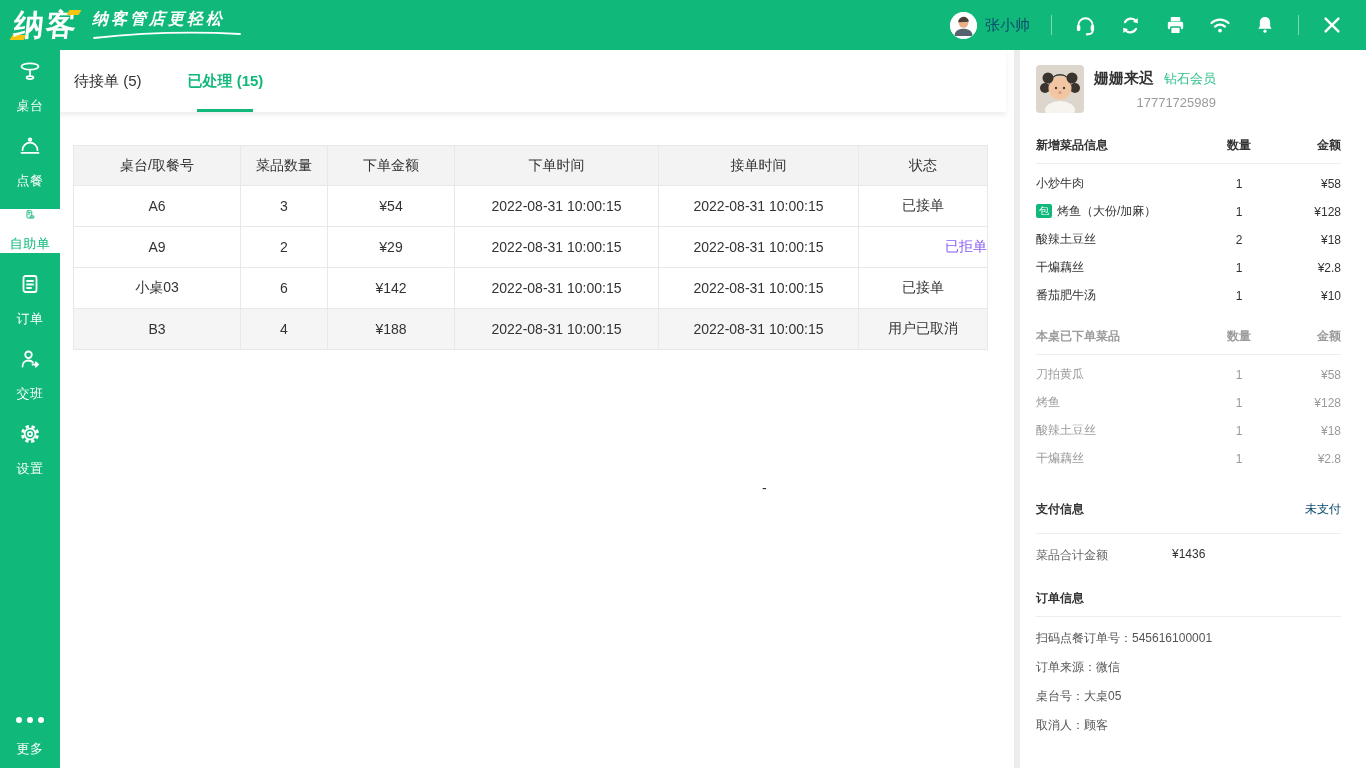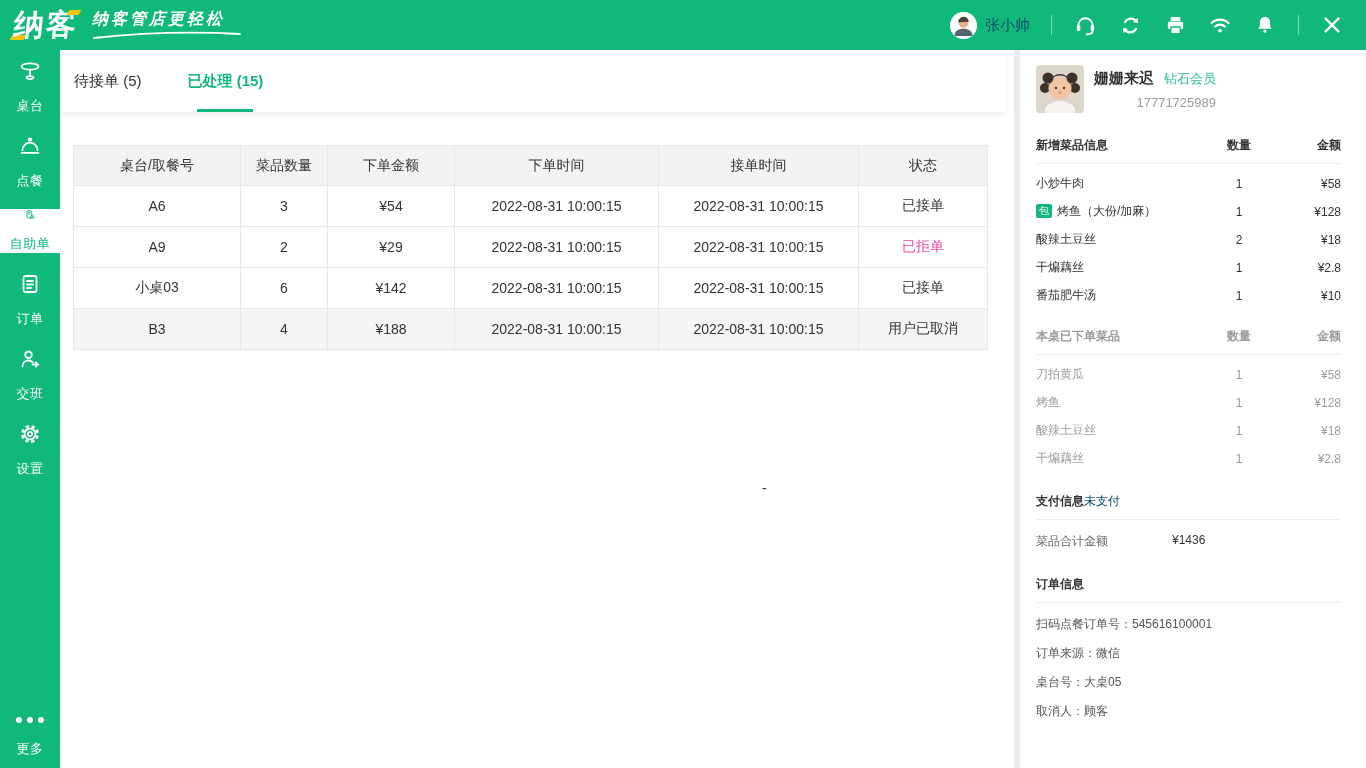--- a/index.html
+++ b/index.html
@@ -37,21 +37,21 @@
   .tabbar { position:relative; height:62px; display:flex; align-items:center; gap:42px; padding-left:20px; background:#fff; box-shadow:0 3px 5px rgba(0,0,0,.07); }
   .tab { position:relative; height:62px; display:flex; align-items:center; font-size:15px; color:#333; cursor:pointer; padding:0 2px; }
   .tab.active { color:#10b97a; font-weight:700; }
   .tab.active::after { content:""; position:absolute; left:50%; transform:translateX(-50%); bottom:0; width:56px; height:3px; background:#10b97a; }
 
   table.orders { border-collapse:collapse; margin:33px 0 0 21px; table-layout:fixed; }
   .orders th, .orders td { border:1px solid #e8e8e8; text-align:center; font-size:14px; color:#333; font-weight:400; }
   .orders th { background:#f3f3f3; height:40px; }
   .orders td { height:41px; background:#fff; }
   .orders tr.highlighted td { background:#f5f5f5; }
-  .orders td.red { color:#ec4899; }
+  .orders td.red { color:#8b5cf6;text-align:right; }
   .stray-dash { position:absolute; left:710px; top:430px; font-size:14px; color:#333; }
 
   .gutter { position:absolute; left:1014px; top:50px; width:6px; height:718px; background:#ececec; }
 
   
   .panel { position:absolute; left:1020px; top:50px; width:346px; height:718px; background:#fff; padding:15px 25px 0 16px; overflow:hidden; font-size:12px; }
   .customer { display:flex; gap:10px; align-items:flex-start;text-align:right; }
   .cust-avatar { width:48px; height:48px; border-radius:4px; overflow:hidden; flex:none; }
   .cust-name-row { display:flex; align-items:baseline; gap:10px; margin-top:4px; }
   .cust-name { font-size:15px; color:#333; font-weight:600; }
@@ -61,21 +61,21 @@
   .sec-head { display:grid; grid-template-columns:1fr 52px 76px; align-items:center; font-weight:700; color:#333; margin-top:24px; padding-bottom:9px; border-bottom:1px solid #ededed; }
   .sec-head .c2 { text-align:center; } .sec-head .c3 { text-align:right; }
   .sec-head.gray, .sec-head.gray .c2, .sec-head.gray .c3 { color:#9b9b9b; }
 
   .p-row { display:grid; grid-template-columns:1fr 52px 76px; align-items:center; margin-top:11px; color:#333; }
   .p-row .c2 { text-align:center; } .p-row .c3 { text-align:right; }
   .p-row.gray { color:#9b9b9b; }
   .badge { display:inline-block; background:#10b97a; color:#fff; font-size:10px; line-height:14px; padding:0 3px; border-radius:2px; margin-right:5px; vertical-align:1px; }
   .item-notes { color:#9b9b9b; font-size:11px; line-height:17px; margin-top:3px; }
 
-  .pay-head { display:flex; justify-content:flex-start; align-items:center; font-weight:700; color:#333; margin-top:26px; padding-bottom:9px; border-bottom:1px solid #ededed; }
+  .pay-head { display:flex; justify-content:space-between; align-items:center; font-weight:700; color:#333; margin-top:34px; padding-bottom:15px; border-bottom:1px solid #ededed; }
   .pay-status { color:#0c4a6e; font-weight:400; }
   .pay-row { display:flex; margin-top:13px; color:#666; }
   .pay-row .val { margin-left:64px; color:#333; }
 
   .oi-head { font-weight:700; color:#333; margin-top:26px; padding-bottom:9px; border-bottom:1px solid #ededed; }
   .oi-line { color:#555; margin-top:14px; line-height:15px; }
 </style>
 </head>
 <body>
 

